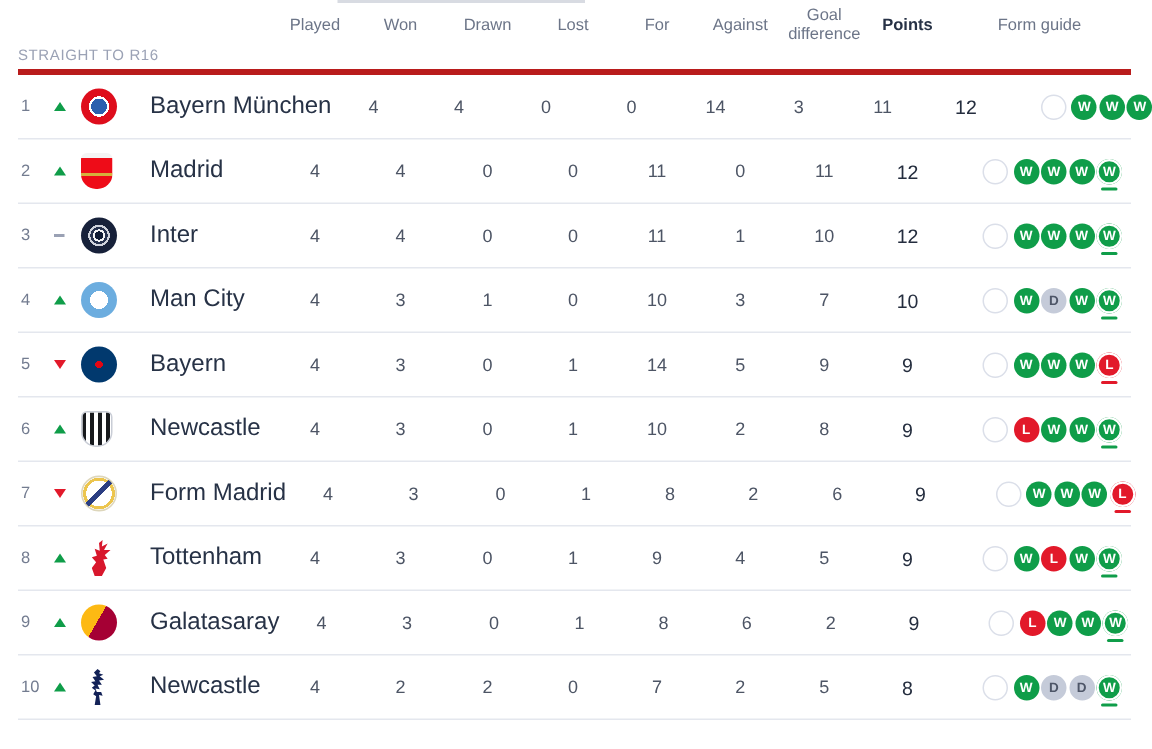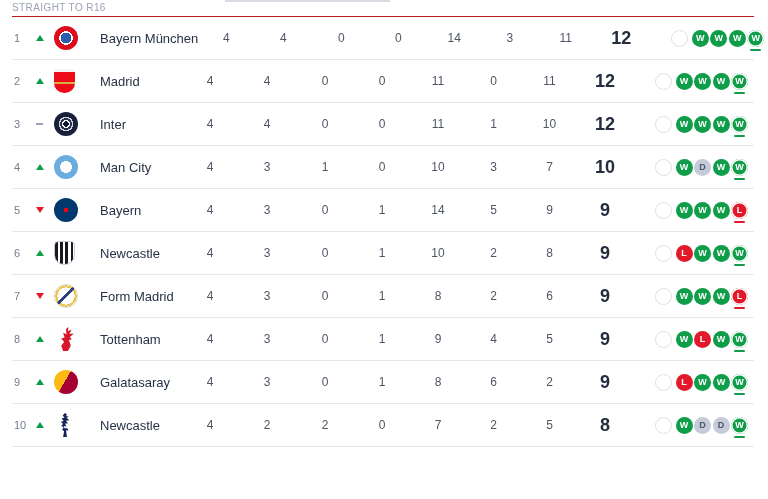--- a/index.html
+++ b/index.html
@@ -17,34 +17,34 @@
   }
 
   
   .header-row { height:30px; padding-top:4px; }
   .col-h { font-size:11px; color:#6c7588; text-align:center; line-height:1.15; }
   .col-h.points-h { font-weight:bold; color:#273246; }
 
   
   .section-label {
     font-size:10px; color:#9ba2b5; letter-spacing:.4px; text-transform:uppercase;
-    padding:2px 0 3px 0; border-bottom:1px solid #b91c1c; line-height:11px;
+    padding:2px 0 3px 0; border-bottom:4px solid #b91c1c; line-height:11px;
   }
 
   
   .row { height:43px; border-bottom:1px solid #e4e7ee; cursor:pointer; }
   .pos { font-size:11px; color:#737c90; text-align:left; padding-left:2px; }
   .movement { display:flex; align-items:center; justify-content:flex-start; }
   .mv-up { width:0; height:0; border-left:4px solid transparent; border-right:4px solid transparent; border-bottom:6px solid #0f9d49; }
   .mv-down { width:0; height:0; border-left:4px solid transparent; border-right:4px solid transparent; border-top:6px solid #e2192a; }
   .mv-same { width:7px; height:2px; background:#9aa1b4; }
   .badge-cell { display:flex; align-items:center; justify-content:flex-start; }
-  .team { font-size:13px; color:#273246; padding-left:12px; white-space:nowrap; }
+  .team { font-size:16px; color:#273246; padding-left:12px; white-space:nowrap; }
   .stat { font-size:12px; color:#4d5565; text-align:center; }
-  .stat.points { font-weight:bold; color:#242d3e; font-size:18px; }
+  .stat.points { font-weight:normal; color:#242d3e; font-size:13px; }
 
   
   .badge { width:24px; height:24px; border-radius:50%; }
   .b-bayern { background:radial-gradient(circle, #2b5fae 0 31%, #fff 31% 40%, #de0d1c 40% 100%); }
   .b-arsenal { width:21px; height:24px; border-radius:4px 4px 10px 10px;
     background:linear-gradient(180deg, rgba(212,177,60,0) 0 55%, #d4b13c 55% 64%, rgba(212,177,60,0) 64%),
                linear-gradient(180deg, #f4f4f4 0 13%, #ee0c18 13% 100%); }
   .b-inter { background:radial-gradient(circle, #0e1a33 0 16%, #f2f3f5 16% 24%, #26324e 24% 34%, #cfd3dc 34% 42%, #17213a 42% 100%); }
   .b-mancity { background:radial-gradient(circle, #fff 0 35%, #6caddf 35% 85%, #d9c38a 85% 100%); }
   .b-paris { background:radial-gradient(circle, #e30613 0 15%, #01396e 15% 84%, #fff 84% 91%, #01396e 91% 100%); }
@@ -71,20 +71,35 @@
   .fb.latest::after { content:""; position:absolute; left:3px; right:3px; bottom:-4px; height:2px; border-radius:1px; }
   .fb-W.latest::after { background:#0f9d49; }
   .fb-L.latest::after { background:#e2192a; }
 </style>
 </head>
 <body>
 
 <div class="top-fragment"></div>
 
 <div class="table-wrap">
+  <div class="grid-row header-row" id="header-row">
+    <span></span>
+    <span></span>
+    <span></span>
+    <span></span>
+  <span class="col-h">Played</span>
+      <span class="col-h">Won</span>
+      <span class="col-h">Drawn</span>
+      <span class="col-h">Lost</span>
+      <span class="col-h">For</span>
+      <span class="col-h">Against</span>
+      <span class="col-h">Goal difference</span>
+      <span class="col-h points-h">Points</span>
+      <span class="col-h">Form guide</span>
+    </div>
   <div id="sections">
   <div class="section">
     <div class="section-label">STRAIGHT TO R16</div>
     <div class="rows">
   <div class="grid-row row">
     <span class="pos">1</span>
     <span class="movement">
               <span class="mv-up"></span>
             </span>
     <span class="badge-cell">

